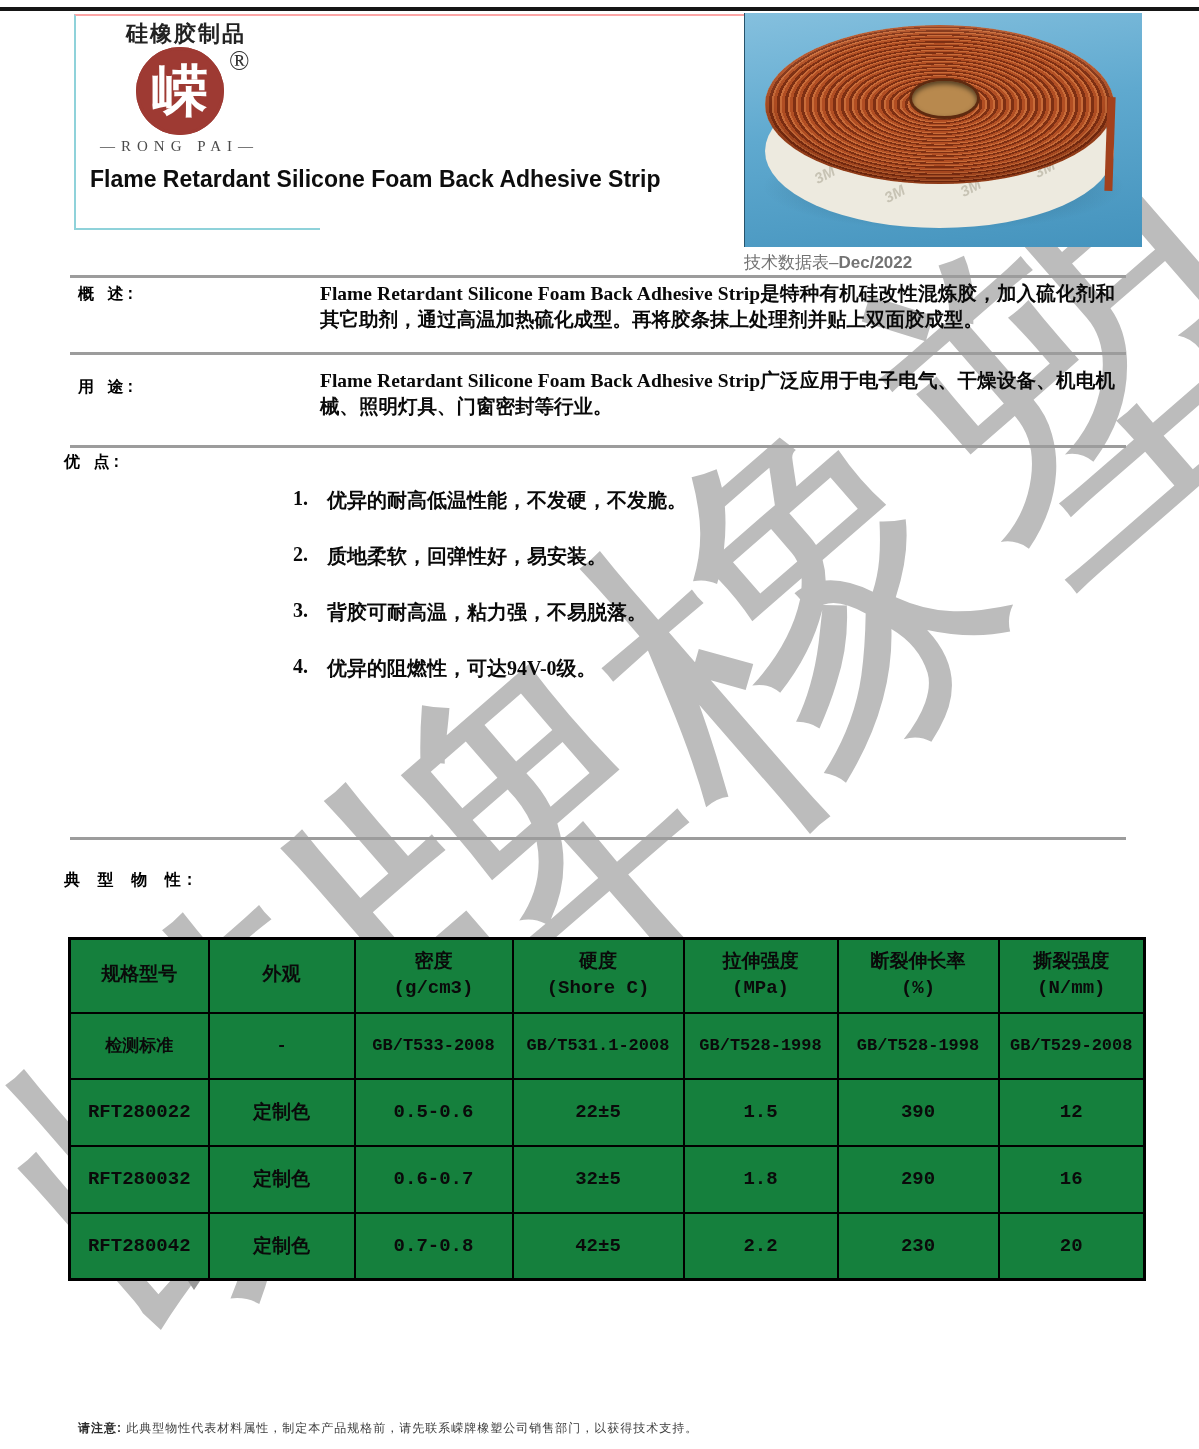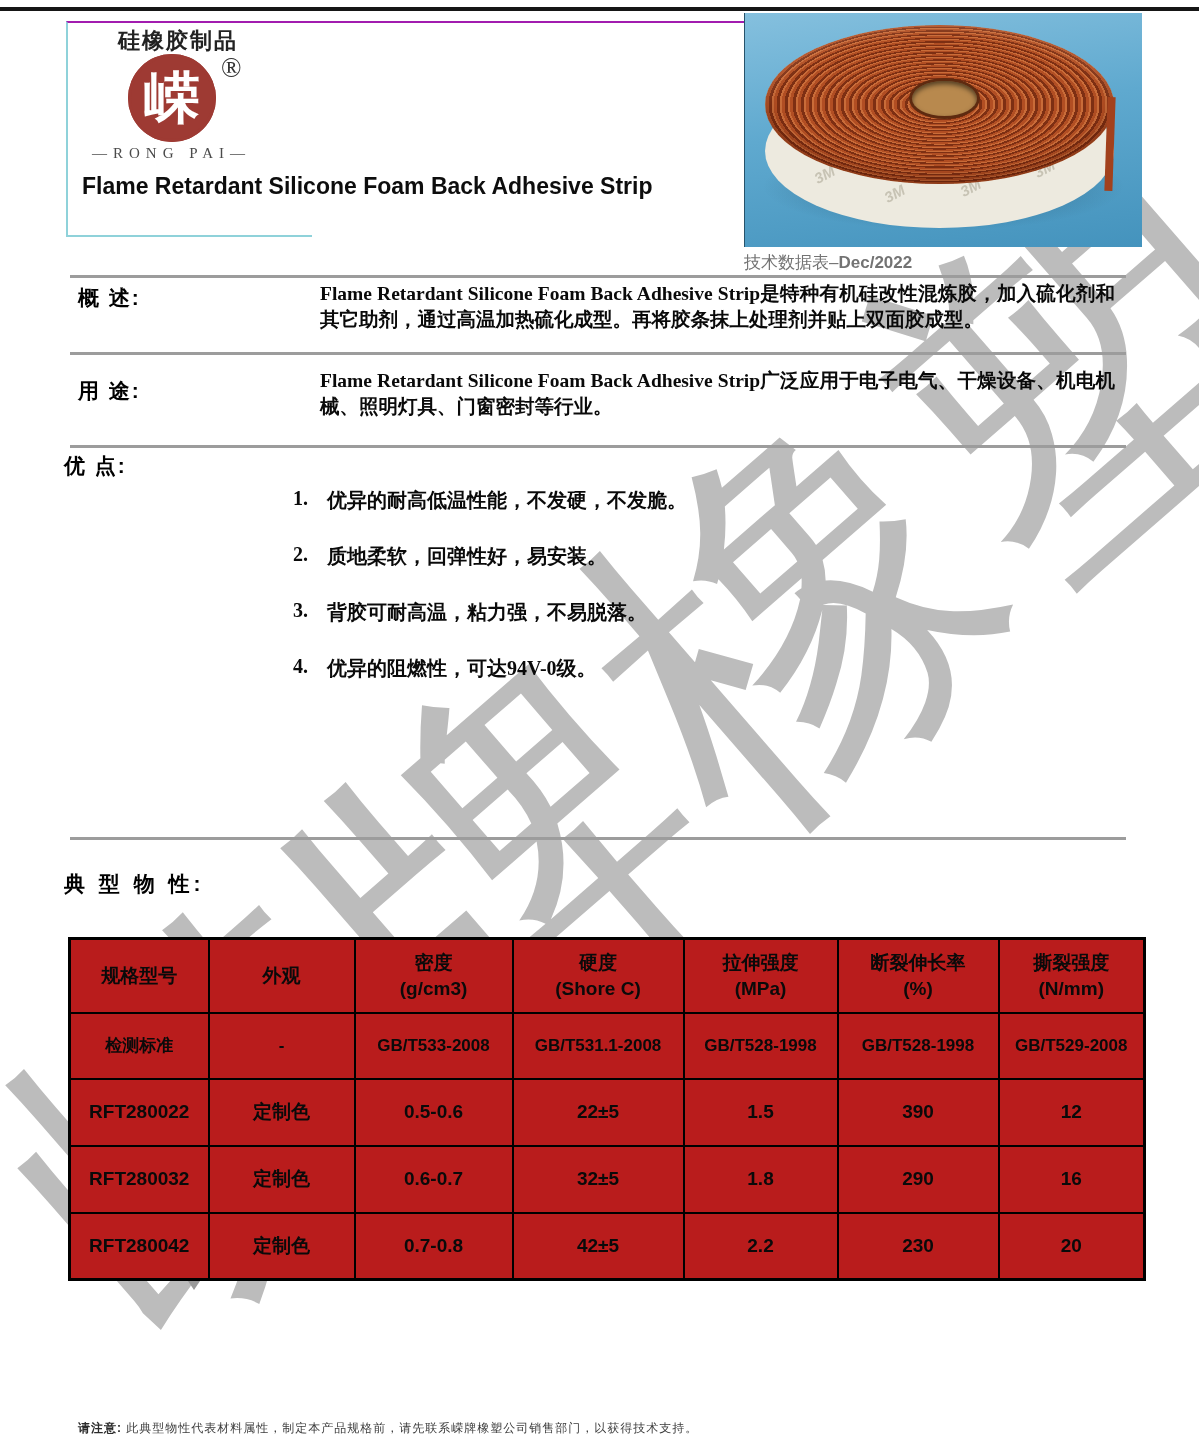--- a/index.html
+++ b/index.html
@@ -16,22 +16,22 @@
     font-size:380px;line-height:1;white-space:nowrap;
     color:#bcbcbc;font-weight:400;letter-spacing:2px;
     font-family:"Liberation Sans",sans-serif;
   }
 
   
   .top-rule{left:0;top:7px;width:1199px;height:4px;background:#161616;}
 
   
   .logo-box{
-    left:66px;top:14px;width:688px;height:212px;
-    border-top:2px solid #a21caf;border-left:2px solid #8fd2da;margin-top:7px;
+    left:74px;top:14px;width:688px;height:212px;
+    border-top:2px solid #fca5a5;border-left:2px solid #8fd2da;
   }
   .logo-box .box-bottom{position:absolute;left:-2px;bottom:-2px;width:246px;height:2px;background:#8fd2da;}
   .brand-top{position:absolute;left:50px;top:3px;font-size:22px;font-weight:600;letter-spacing:2px;color:#222;}
   .emblem{
     position:absolute;left:60px;top:31px;width:88px;height:88px;border-radius:50%;
     background:#9e3a33;display:flex;align-items:center;justify-content:center;
     box-shadow:inset 0 0 0 3px #9e3a33;
   }
   .emblem-char{color:#fff;font-size:56px;font-weight:700;line-height:1;font-family:"Liberation Serif",serif;}
   .reg-mark{position:absolute;left:153px;top:30px;font-size:27px;color:#333;font-family:"Liberation Serif",serif;}
@@ -69,39 +69,39 @@
   .caption b{font-weight:700;}
 
   
   .title-zh{left:383px;top:214px;font-size:30px;font-weight:700;letter-spacing:2px;color:#0b0b0b;}
 
   
   .rule{left:70px;width:1056px;height:3px;background:#9c9c9c;}
   .r1{top:275px;} .r2{top:352px;} .r3{top:445px;} .r4{top:837px;}
 
   
-  .sec-label{font-size:21px;font-weight:700;letter-spacing:2px;color:#000;}
+  .sec-label{font-size:16px;font-weight:700;letter-spacing:2px;color:#000;font-family:Liberation Mono, monospace;}
   .lab-overview{left:78px;top:284px;}
   .lab-usage{left:78px;top:377px;}
   .lab-adv{left:64px;top:452px;}
   .lab-props{left:64px;top:862px;letter-spacing:4px;margin-top:8px;}
   .sec-body{
     left:320px;width:795px;font-family:"Liberation Serif",serif;
     font-size:19.5px;font-weight:700;line-height:1.32;color:#0a0a0a;text-align:justify;
   }
   .body-overview{top:281px;}
   .body-usage{top:368px;}
   .adv-list{left:293px;top:487px;width:700px;}
   .adv-item{display:flex;margin-bottom:29px;font-family:"Liberation Serif",serif;font-size:20px;font-weight:700;color:#0a0a0a;}
   .adv-num{width:34px;flex:none;}
 
   
   .props-table{
     left:68px;top:937px;width:1075px;border-collapse:collapse;table-layout:fixed;
-    background:#b91c1c;font-family:Liberation Sans, sans-serif;
+    background:#15803d;font-family:Liberation Mono, monospace;
   }
   .props-table,.props-table th,.props-table td{border:2px solid #000;}
   .props-table{border:3px solid #000;}
   .props-table th,.props-table td{text-align:center;vertical-align:middle;padding:0;color:#0a0a0a;}
   .hrow{height:74px;}
   .hrow th{font-size:19px;font-weight:700;line-height:1.35;}
   .hrow .h2:empty{display:none;}
   .srow{height:66px;}
   .srow td{font-size:17px;font-weight:700;white-space:nowrap;}
   .drow{height:67px;}

